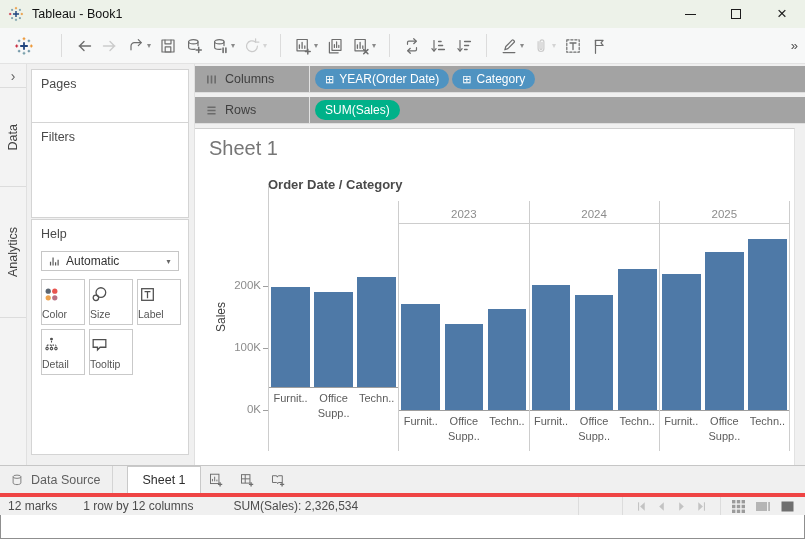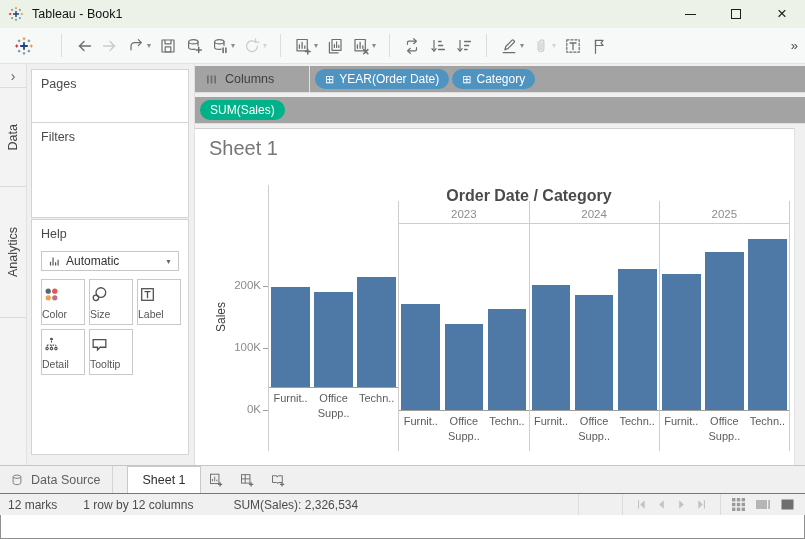--- a/index.html
+++ b/index.html
@@ -64,21 +64,21 @@
   .shelf-row.rows { margin-top:4px; }
   .shelf-label { width:115px; display:flex; align-items:center; gap:7px; padding-left:10px; border-right:1px solid #e2e2e2; color:#3f3f3f; font-size:12.5px; }
   .shelf-label svg { color:#6b6b6b; }
   .shelf-content { flex:1; display:flex; align-items:center; padding-left:5px; gap:3px; }
   .pill { height:20px; border-radius:10px; display:flex; align-items:center; padding:0 10px; font-size:12px; color:#fff; gap:5px; white-space:nowrap; }
   .pill .expand-glyph { font-size:11px; line-height:1; }
 
   
   .sheet { flex:1; margin-top:4px; margin-right:10px; background:#fff; border-top:1px solid #cfcfcf; border-right:1px solid #e2e2e2; position:relative; overflow:hidden; }
   .sheet-title { position:absolute; left:14px; top:8px; font-size:20px; color:#767676; }
-  .chart-header { position:absolute; left:73px; top:58px; width:522px; text-align:center; font-size:16px; font-weight:700; color:#4a4a4a; }
+  .chart-header { position:absolute; left:73px; top:48px; width:522px; font-size:13px; font-weight:700; color:#4a4a4a; }
   .ylabel { position:absolute; left:26px; top:188px; transform:translate(-50%,-50%) rotate(-90deg); font-size:12px; color:#3d3d3d; }
   .chart-table { position:absolute; left:73px; top:56px; width:522px; height:266px; border-left:1px solid #cdcdcd; }
   .ct-groups { position:absolute; left:0; top:16px; right:0; bottom:0; display:flex; }
   .chart-group { flex:1; display:flex; flex-direction:column; border-right:1px solid #cdcdcd; }
   .g-year { height:23px; border-bottom:1px solid #cdcdcd; display:flex; align-items:flex-end; justify-content:center; padding-bottom:3px; font-size:11.5px; color:#8c8c8c; }
   .g-plot { height:187px; position:relative; border-bottom:1px solid #9e9e9e; }
   .bar { position:absolute; bottom:0; width:29.9%; }
   .g-labels { flex:1; position:relative; font-size:11px; color:#5c5c5c; }
   .lbl1 { position:absolute; top:4px; width:33.33%; text-align:center; white-space:nowrap; }
   .lbl2 { position:absolute; top:19px; width:100%; text-align:center; }
@@ -86,21 +86,21 @@
   .tick-mark { position:absolute; left:68px; width:5px; height:1px; background:#9e9e9e; }
 
   
   .tabs-row { height:28px; background:#f0f0f0; border-top:1px solid #c6c6c6; display:flex; align-items:stretch; font-size:12.5px; }
   .ds-tab { display:flex; align-items:center; gap:7px; padding:0 12px 0 10px; color:#5f5f5f; border-right:1px solid #d4d4d4; }
   .ds-tab svg { color:#7a7a7a; }
   .sheet-tab { margin-left:14px; background:#fff; border:1px solid #c9c9c9; border-bottom:none; padding:0 14px; display:flex; align-items:center; color:#2f2f2f; }
   .tab-btn { width:31px; display:flex; align-items:center; justify-content:center; color:#6f6f6f; }
 
   
-  .statusbar { height:22px; background:#f0f0f0; border-top:1px solid #ef4444; display:flex; align-items:center; font-size:12px; color:#4c4c4c; }
+  .statusbar { height:22px; background:#f0f0f0; border-top:4px solid #ef4444; display:flex; align-items:center; font-size:12px; color:#4c4c4c; }
   .sb-marks { margin-left:8px; }
   .sb-grid { margin-left:26px; }
   .sb-sum { margin-left:40px; }
   .status-right { margin-left:auto; display:flex; align-items:center; height:100%; }
   .sb-cell { height:100%; display:flex; align-items:center; border-left:1px solid #dcdcdc; }
   .sb-cell.empty { width:44px; }
   .nav-group { gap:7px; padding:0 12px; color:#c3c3c3; }
   .view-group { gap:9px; padding:0 10px; }
 </style>
 </head>
@@ -361,20 +361,26 @@
               <span class="expand-glyph">⊞</span>
               <span>YEAR(Order Date)</span>
             </div>
             <div class="pill" style="background: rgb(79, 147, 193);">
               <span class="expand-glyph">⊞</span>
               <span>Category</span>
             </div>
           </div>
       </div>
       <div class="shelf-row rows">
+        <div class="shelf-label">
+          <svg width="13" height="13" viewBox="0 0 16 16" stroke="currentColor" fill="none" stroke-width="2">
+              <path d="M3 4h10M3 8h10M3 12h10"></path>
+            </svg>
+          <span>Rows</span>
+        </div>
         <div class="shelf-content" id="rows-shelf">
             <div class="pill" style="background: rgb(0, 177, 137);">
               <span>SUM(Sales)</span>
             </div>
           </div>
       </div>
 
       <div class="sheet">
         <div class="sheet-title">Sheet 1</div>
         <div class="chart-header">Order Date / Category</div>

